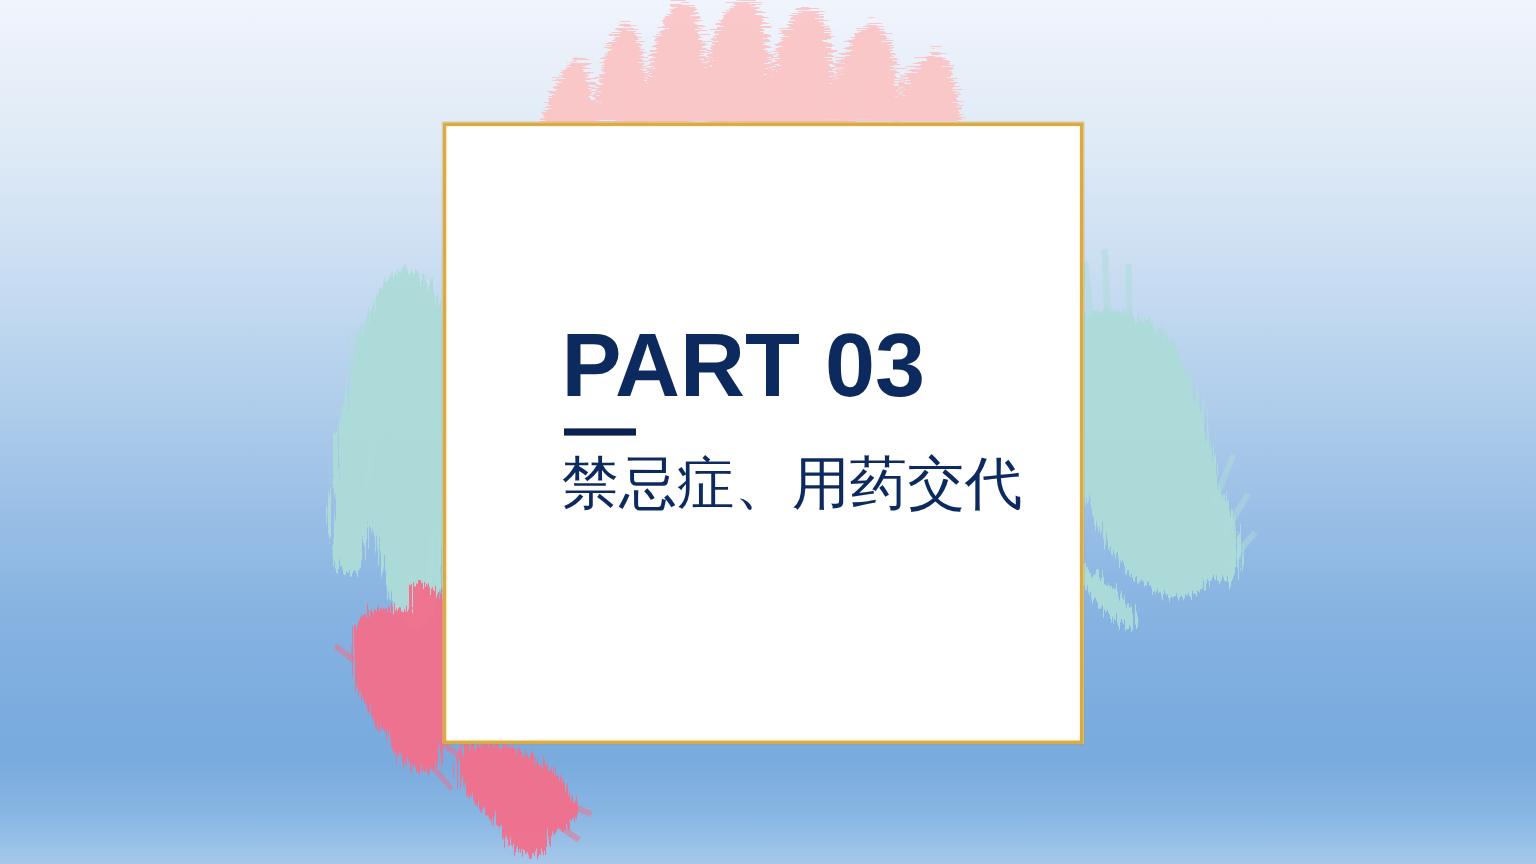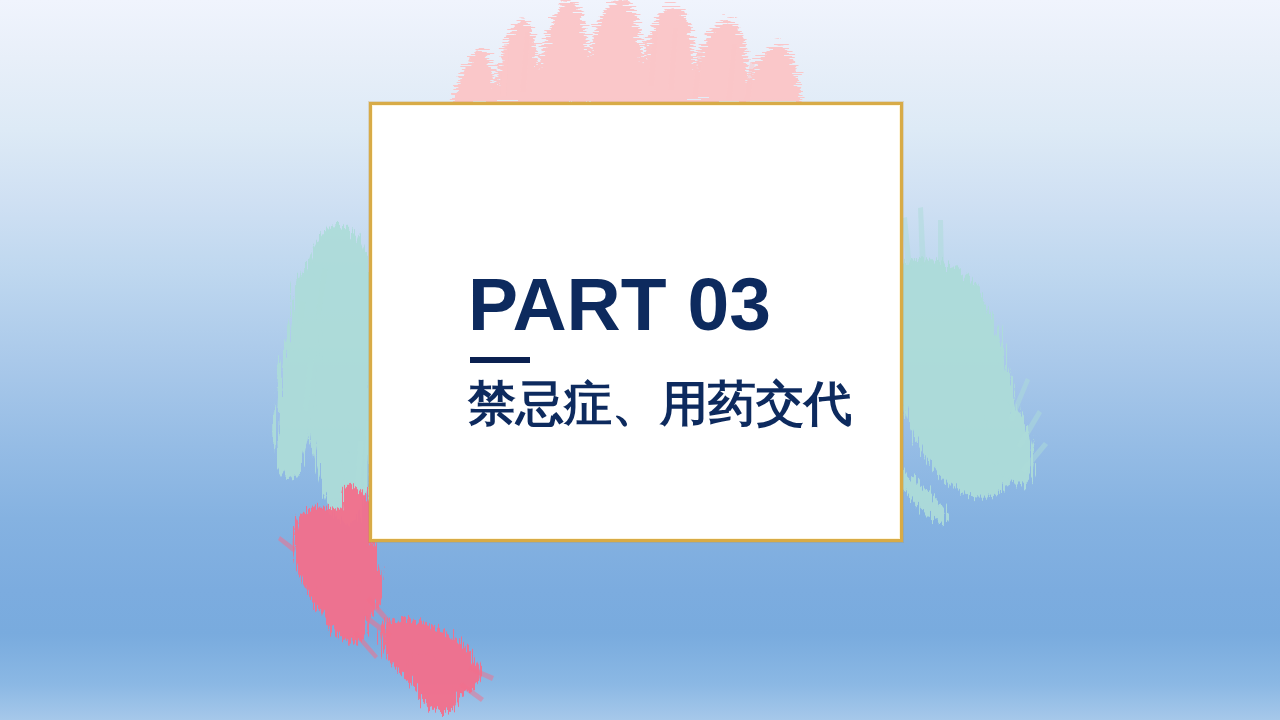--- a/index.html
+++ b/index.html
@@ -45,21 +45,21 @@
     width: 1280px;
     height: 720px;
   }
 
   
   #card {
     position: absolute;
     left: 369px;
     top: 102px;
     width: 534px;
-    height: 440px;
+    height: 518px;
     box-sizing: border-box;
     background: #ffffff;
     border: 3px solid #d8ab47;
     box-shadow: 0 0 0 1px rgba(190,145,50,0.25);
   }
   #card::after {
     content: "";
     position: absolute;
     inset: 0;
     pointer-events: none;
@@ -84,21 +84,21 @@
   }
   #title-rule {
     width: 60px;
     height: 6px;
     background: #0a2050;
     margin: 17px 0 0 2px;
   }
   #subtitle {
     margin: 14px 0 0 0;
     font-size: 48px;
-    font-weight: bold;
+    font-weight: normal;
     line-height: 1.12;
     color: #0d2a5e;
     white-space: nowrap;
     font-family: "DejaVu Sans", "Liberation Sans", sans-serif;
   }
 </style>
 </head>
 <body>
 
 <div id="slide">

